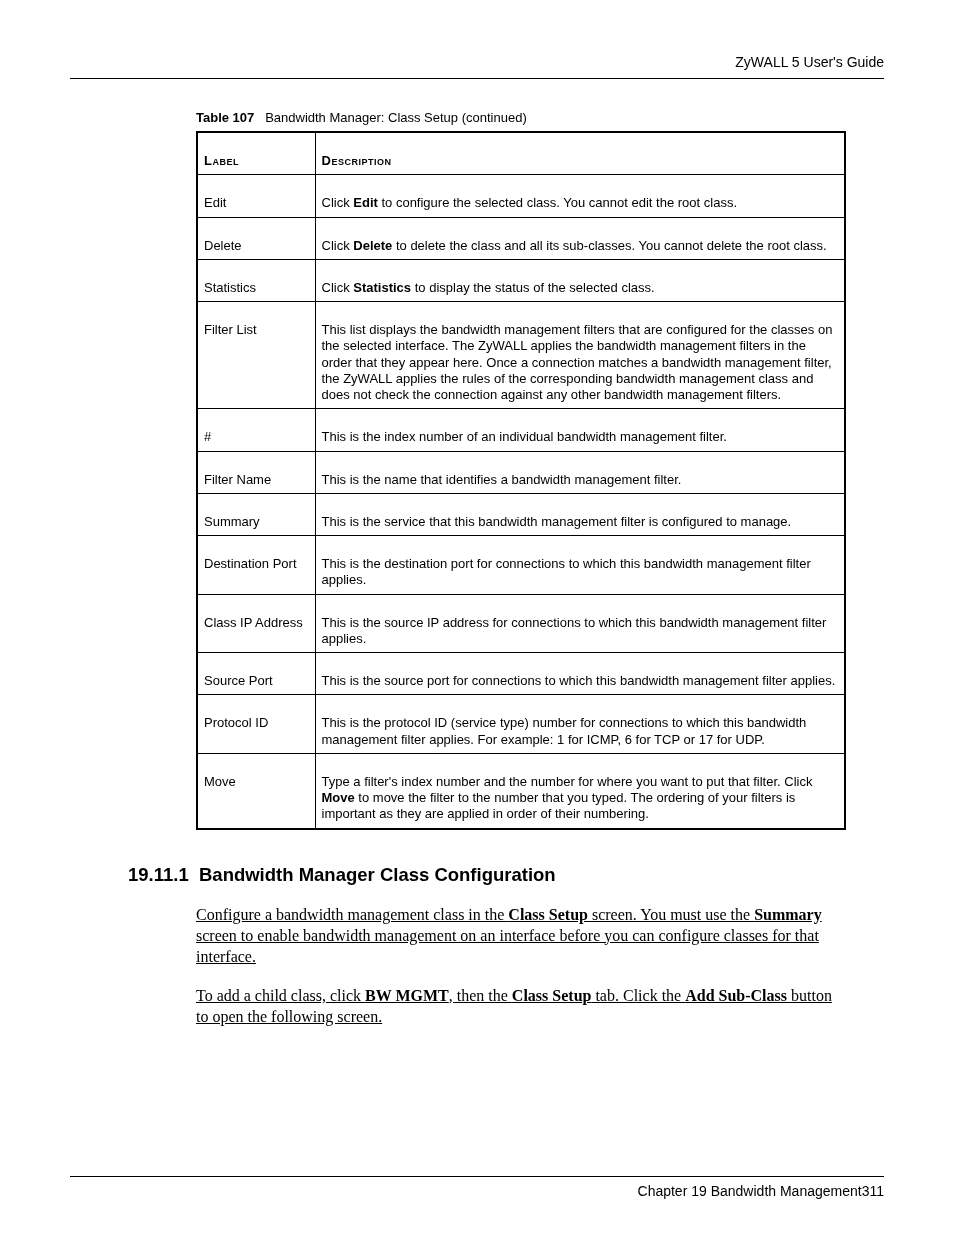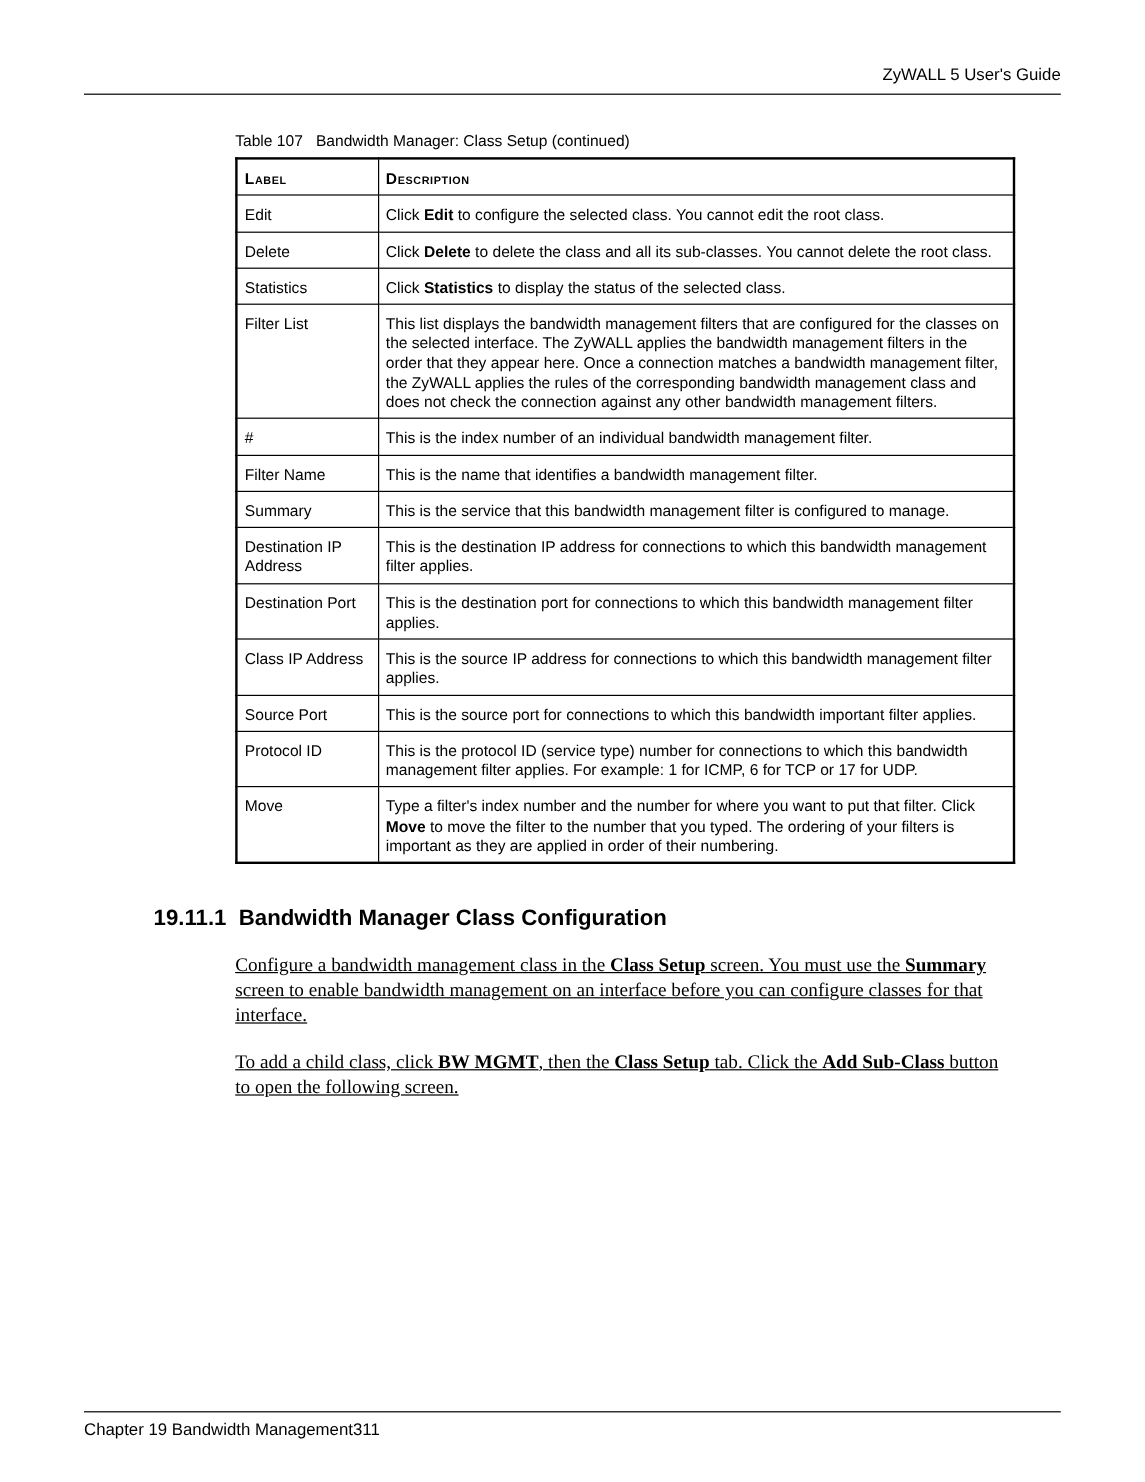--- a/index.html
+++ b/index.html
@@ -36,32 +36,32 @@
     position: absolute;
     top: 110px;
     left: 196px;
     right: 108px;
   }
   .table-caption {
     font-size: 13px;
     margin-bottom: 6px;
   }
   .table-caption .tnum {
-    font-weight: normal;
+    font-weight: bold;
     text-align: center;
   }
   table.reftable {
     border-collapse: collapse;
     width: 100%;
     border: 2px solid #000;
     font-size: 13px;
   }
   table.reftable th, table.reftable td {
     border: 1px solid #000;
-    padding: 8px 6px 5px 6px;
+    padding: 20px 6px 5px 6px;
     text-align: left;
     vertical-align: top;
     line-height: 1.25;
   }
   table.reftable th {
     font-weight: bold;
     font-variant: small-caps;
     letter-spacing: 0.5px;
     white-space: nowrap;
   }
@@ -88,21 +88,21 @@
     bottom: 58px;
     border-top: 1px solid #000;
   }
   .footer {
     position: absolute;
     left: 70px;
     right: 70px;
     bottom: 36px;
     font-size: 14px;
     display: flex;
-    justify-content: flex-start;
+    justify-content: flex-end;
   }
   b { font-weight: bold; }
 </style>
 </head>
 <body>
 
 <div class="page">
 
   <div class="header">
     <span>ZyWALL 5 User's Guide</span>
@@ -151,34 +151,30 @@
           </tr>
           <tr>
             <td>Filter Name</td>
             <td>This is the name that identifies a bandwidth management filter.</td>
           </tr>
           <tr>
             <td>Summary</td>
             <td>This is the service that this bandwidth management filter is configured to manage.</td>
           </tr>
           <tr>
-            <td>Destination IP Address</td>
-            <td>This is the destination IP address for connections to which this bandwidth management filter applies.</td>
-          </tr>
-          <tr>
             <td>Destination Port</td>
             <td>This is the destination port for connections to which this bandwidth management filter applies.</td>
           </tr>
           <tr>
             <td>Class IP Address</td>
             <td>This is the source IP address for connections to which this bandwidth management filter applies.</td>
           </tr>
           <tr>
             <td>Source Port</td>
-            <td>This is the source port for connections to which this bandwidth important filter applies.</td>
+            <td>This is the source port for connections to which this bandwidth management filter applies.</td>
           </tr>
           <tr>
             <td>Protocol ID</td>
             <td>This is the protocol ID (service type) number for connections to which this bandwidth management filter applies. For example: 1 for ICMP, 6 for TCP or 17 for UDP.</td>
           </tr>
           <tr>
             <td>Move</td>
             <td><span>Type a filter's index number and the number for where you want to put that filter. Click </span><b>Move</b><span> to move the filter to the number that you typed. The ordering of your filters is important as they are applied in order of their numbering.</span></td>
           </tr>
         </tbody>

